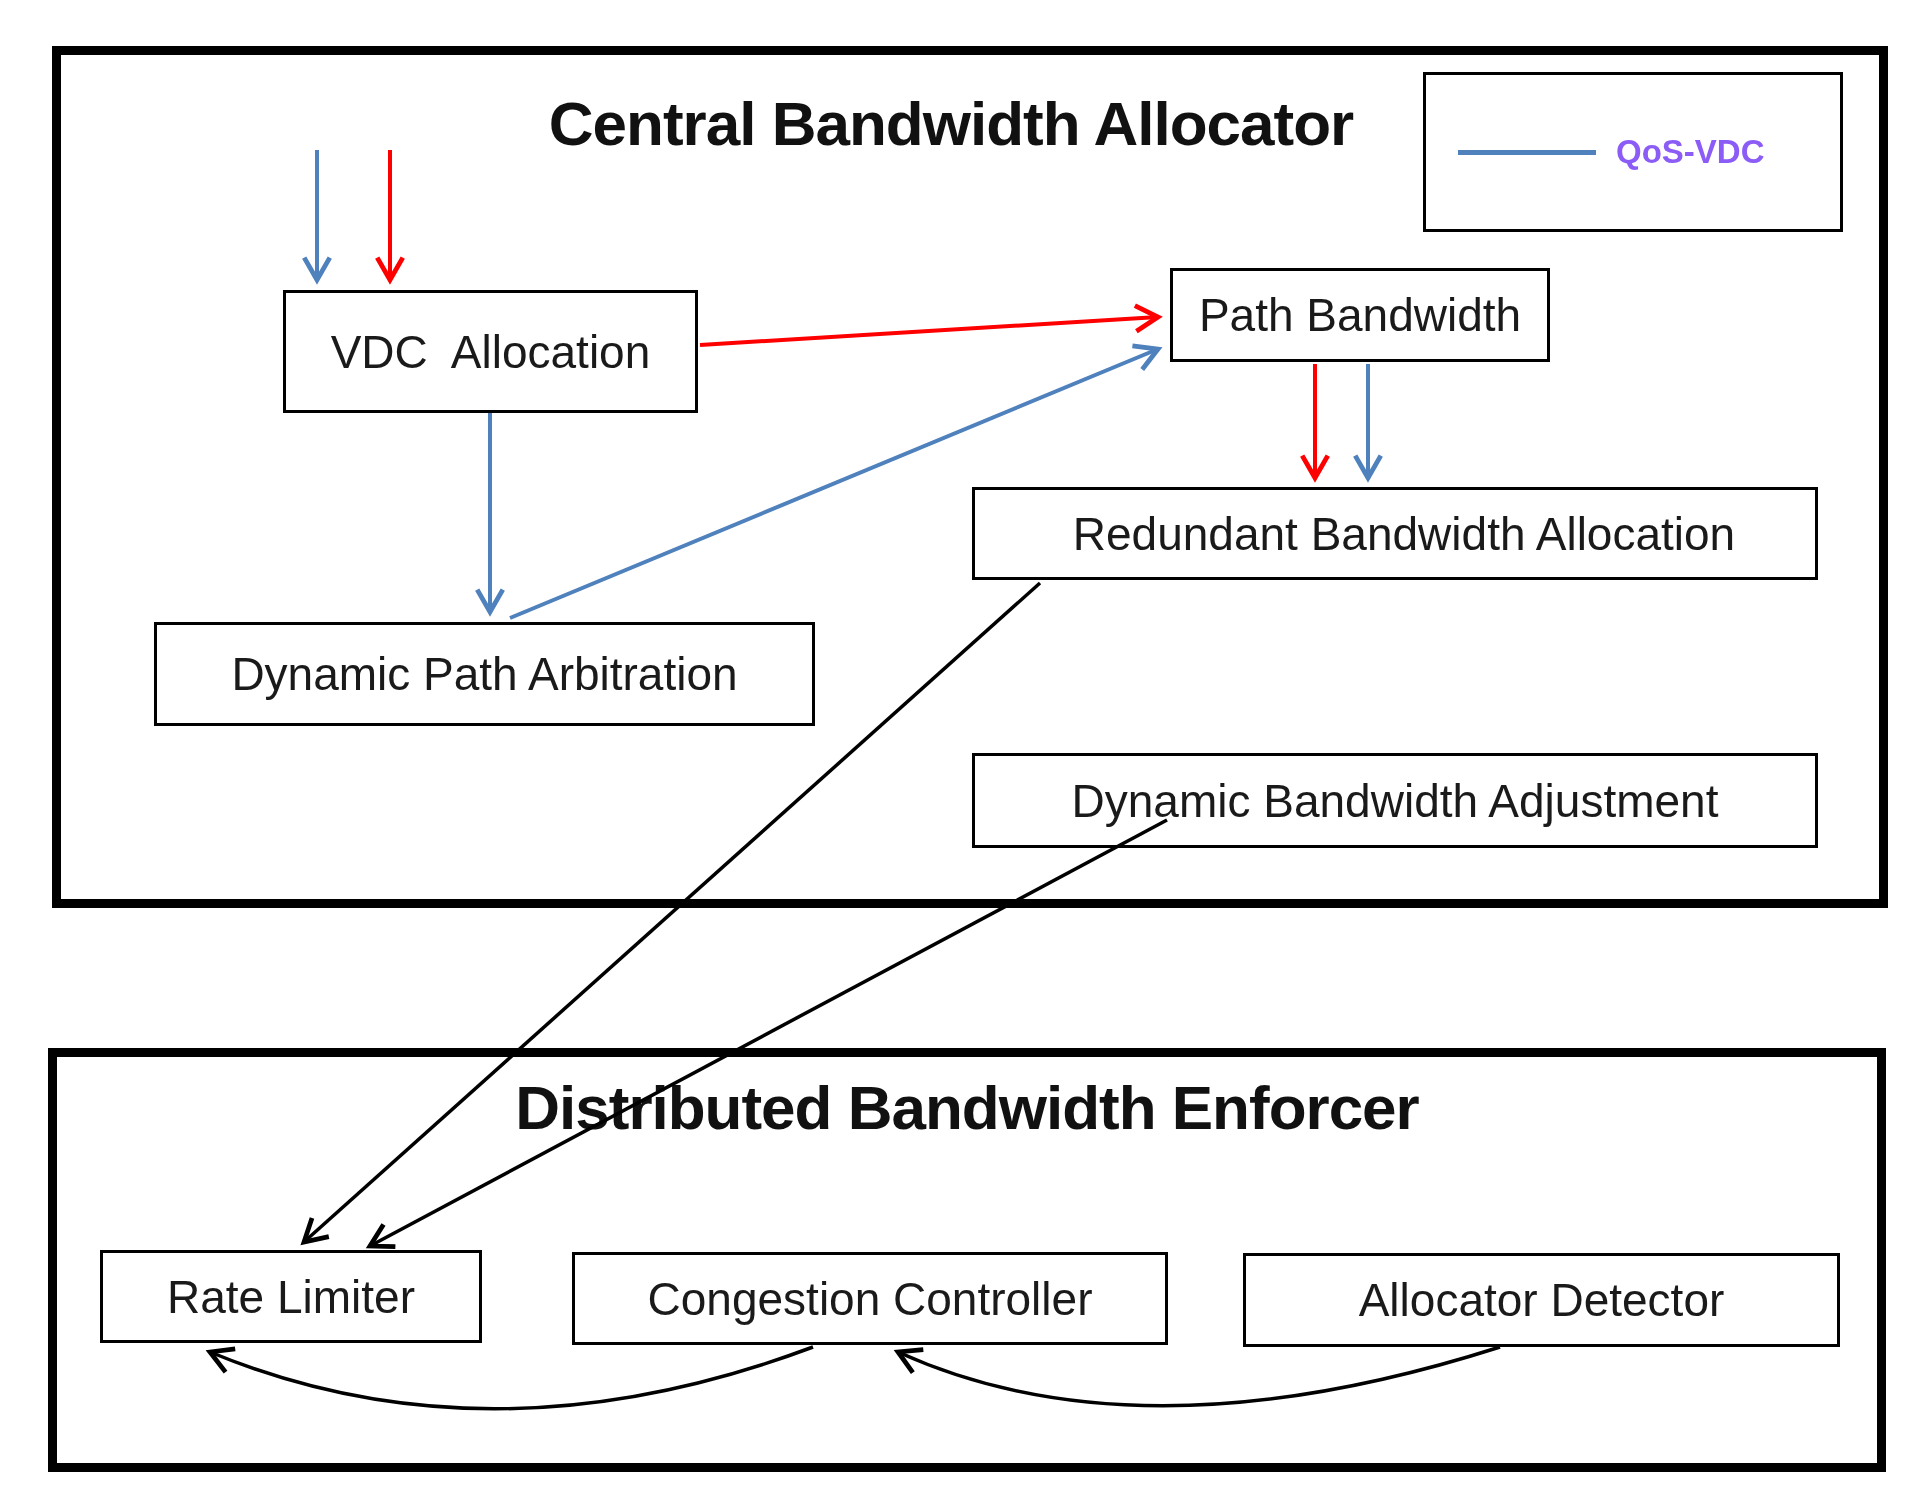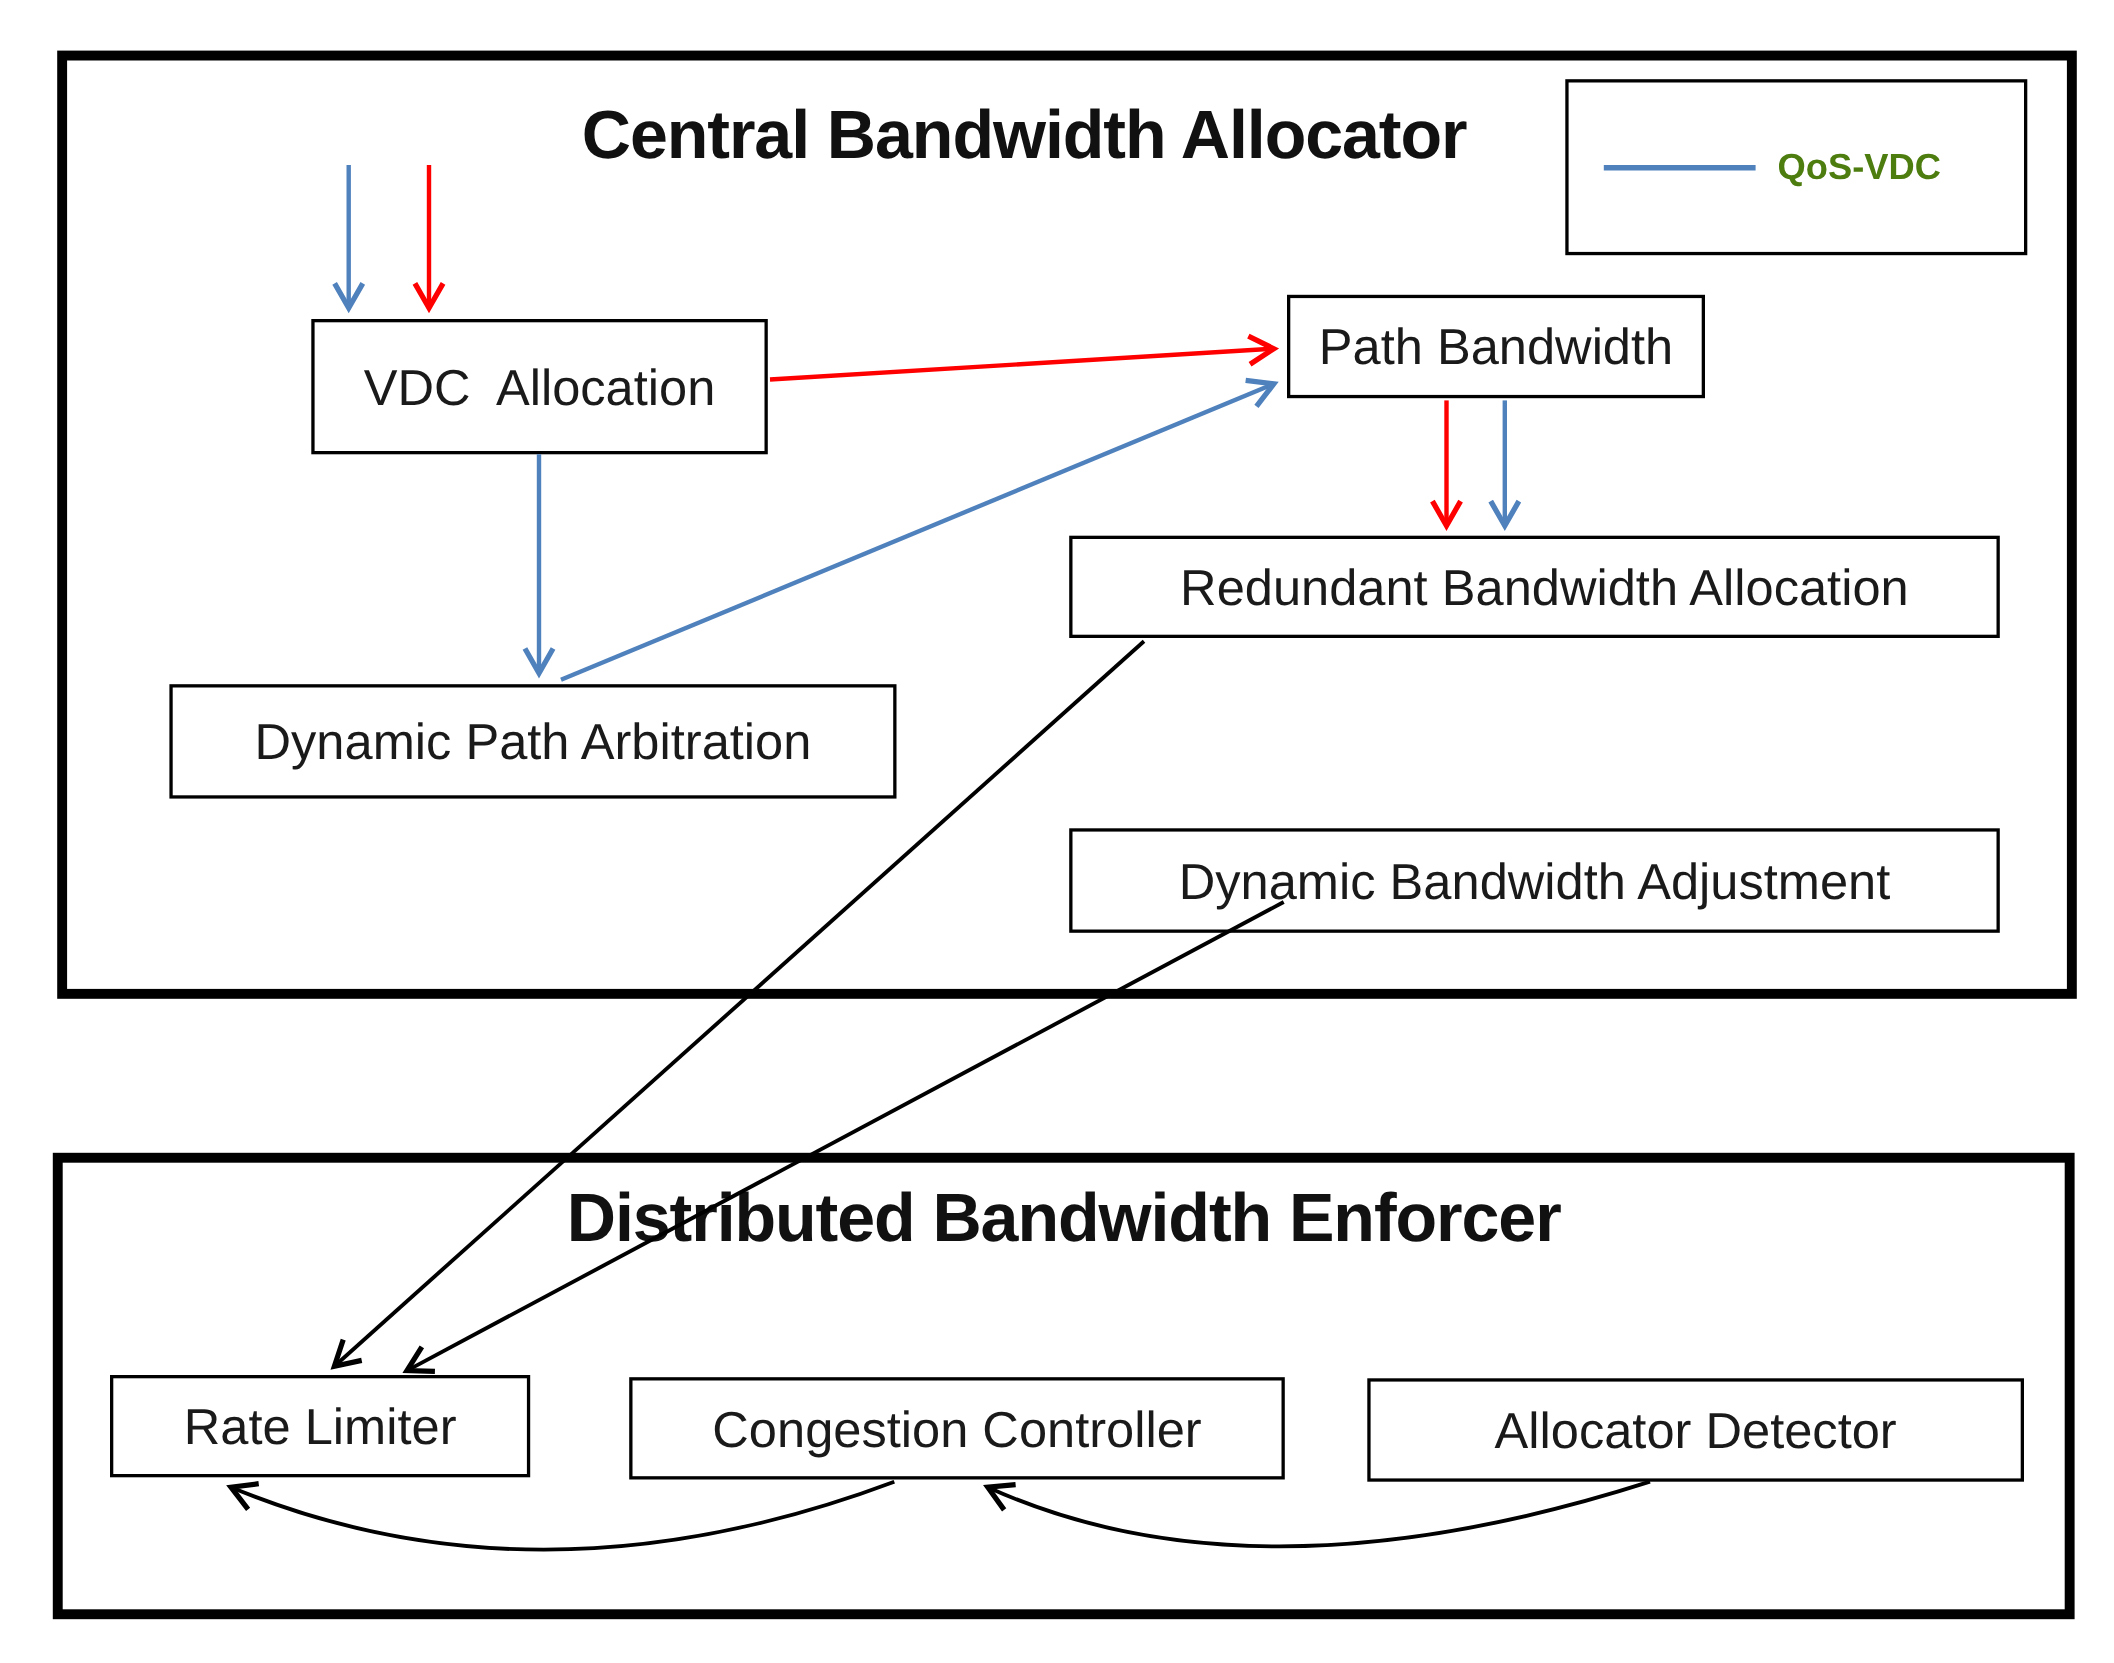--- a/index.html
+++ b/index.html
@@ -11,30 +11,30 @@
   .node{position:absolute;border:3px solid #000;background:#fff;box-sizing:border-box;
        display:flex;align-items:center;justify-content:center;
        font-size:46px;color:#1a1a1a;white-space:pre;z-index:3;}
   .legend{position:absolute;left:1423px;top:72px;width:420px;height:160px;
        border:3px solid #000;box-sizing:border-box;background:#fff;
        display:flex;flex-direction:column;justify-content:space-evenly;z-index:3;}
   .legend-row{display:flex;align-items:center;padding-left:32px;}
   .legend-line{width:138px;height:5px;}
   .l-blue{background:#4f81bd;}
   .l-red{background:#ff0000;}
-  .legend-label{margin-left:20px;font-weight:bold;font-size:33px;color:#4d7c0f;}
+  .legend-label{margin-left:20px;font-weight:bold;font-size:33px;color:#8b5cf6;}
   svg.overlay{position:absolute;left:0;top:0;z-index:4;pointer-events:none;}
 </style>
 </head>
 <body>
 
 <div class="container" style="left:52px;top:46px;width:1836px;height:862px;"></div>
 <div class="container" style="left:48px;top:1048px;width:1838px;height:424px;"></div>
 
-<div class="section-title" style="left:48px;top:88px;width:1766px;">Central Bandwidth Allocator</div>
+<div class="section-title" style="left:68px;top:88px;width:1766px;">Central Bandwidth Allocator</div>
 <div class="section-title" style="left:48px;top:1072px;width:1838px;">Distributed Bandwidth Enforcer</div>
 
 <div class="legend">
   <div class="legend-row">
     <div class="legend-line l-blue"></div>
     <div class="legend-label">QoS-VDC</div>
   </div>
 </div>
 
 <div class="node" style="left:283px;top:290px;width:415px;height:123px;">VDC  Allocation</div>

